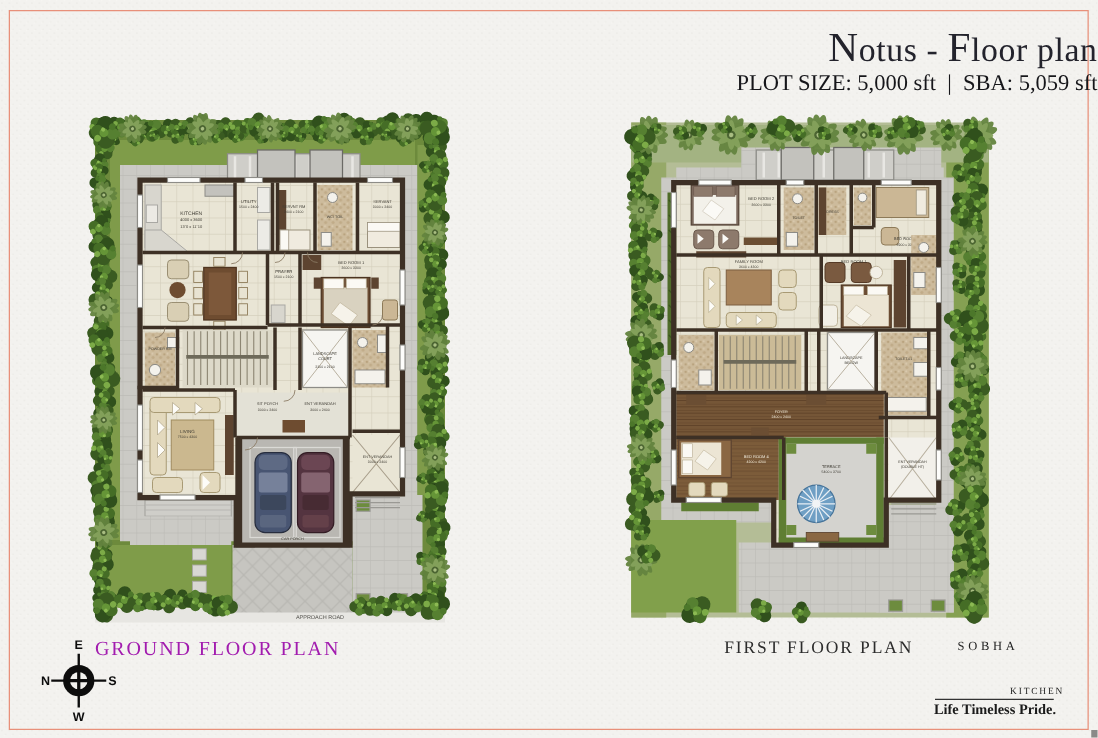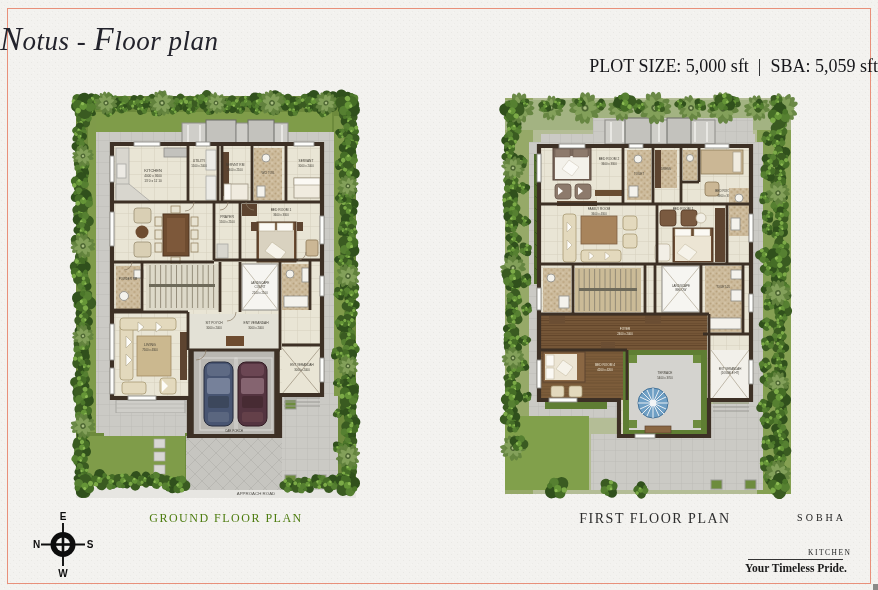--- a/index.html
+++ b/index.html
@@ -18,21 +18,21 @@
 <rect x="3" y="0" width="1" height="1" fill="#f7f6f3"></rect>
 </pattern>
     </defs>
 <rect width="878" height="590" fill="url(#paper)"></rect>
   </svg>
 
 <div class="abs" style="left:7px;top:8px;width:862px;height:574px;border:1px solid #e8907a;"></div>
 
 <div class="abs" style="left:873px;top:584px;width:5px;height:6px;background:#8a8a88;"></div>
 
-<div class="abs" style="left:0;top:21px;width:878px;text-align:left;font-family:'Liberation Serif',serif;font-style:italic;font-size:27px;color:#23232c;letter-spacing:0.5px;"><span style="font-size:33px">N</span>otus - <span style="font-size:33px">F</span>loor plan</div>
+<div class="abs" style="left:0;top:21px;width:878px;text-align:right;font-family:'Liberation Serif',serif;font-size:27px;color:#23232c;letter-spacing:0.5px;"><span style="font-size:33px">N</span>otus - <span style="font-size:33px">F</span>loor plan</div>
 
 <div class="abs" style="left:0;top:56px;width:878px;text-align:right;font-family:'Liberation Serif',serif;font-size:18px;color:#16161a;">PLOT SIZE: 5,000 sft &nbsp;|&nbsp; SBA: 5,059 sft</div>
 
 <svg id="gf" class="abs" style="left:64px;top:84px" width="304" height="426" viewBox="-12 -12 304 426">
     <defs>
 <g id="bsh">
 <circle r="6.4" fill="#264018"></circle>
 <circle cx="3.4" cy="-2.6" r="4.4" fill="#3a5b21"></circle>
 <circle cx="-3.8" cy="2.2" r="4.4" fill="#30501c"></circle>
 <circle cx="1.7" cy="3.6" r="3.6" fill="#456d26"></circle>
@@ -962,21 +962,21 @@
 <use href="#bsh" transform="translate(120,4) scale(1.30) rotate(26)"></use>
 <use href="#bsh" transform="translate(220,4) scale(1.25) rotate(243)"></use>
 
 <use href="#bsh" transform="translate(52,390) scale(1.50) rotate(355)"></use>
 <use href="#bsh" transform="translate(14,345) scale(1.10) rotate(53)"></use>
 
 <use href="#bsh" transform="translate(104,390) scale(1.20) rotate(269)"></use>
 <use href="#bsh" transform="translate(136,392) scale(1.00) rotate(122)"></use>
 </svg>
 
-<div class="abs" style="left:76px;top:511px;width:300px;text-align:center;font-family:'Liberation Serif',serif;font-size:12px;color:#4d7c0f;letter-spacing:1.5px;">GROUND FLOOR PLAN</div>
+<div class="abs" style="left:76px;top:511px;width:300px;font-family:'Liberation Serif',serif;font-size:16px;color:#a21caf;letter-spacing:1.5px;">GROUND FLOOR PLAN</div>
 
 <div class="abs" style="left:505px;top:511px;width:300px;text-align:center;font-family:'Liberation Serif',serif;font-size:14px;color:#2c2c2c;letter-spacing:1.5px;">FIRST FLOOR PLAN</div>
 
 <svg class="abs" style="left:30px;top:508px" width="66" height="70" viewBox="0 0 66 70">
 <g stroke="#0d0d0d" stroke-width="1.9">
 <line x1="33" y1="15" x2="33" y2="58"></line>
 <line x1="11" y1="36.5" x2="55" y2="36.5"></line>
 </g>
 <circle cx="33" cy="36.5" r="12.5" fill="#0d0d0d"></circle>
 <circle cx="33" cy="36.5" r="7" fill="#f3f2ef"></circle>
@@ -986,17 +986,17 @@
 </g>
 <g font-family="Liberation Sans,sans-serif" font-size="10" font-weight="bold" fill="#0d0d0d" text-anchor="middle">
 <text x="33" y="11.5">E</text>
 <text x="33" y="69">W</text>
 <text x="6.5" y="40">N</text>
 <text x="60" y="40">S</text>
 </g>
 </svg>
 
 <div class="abs" style="left:740px;top:505px;width:112px;height:72px;">
- <div class="abs" style="left:26px;top:7px;width:80px;text-align:right;font-family:'Liberation Serif',serif;font-size:10px;letter-spacing:3px;color:#222;">SOBHA</div>
+ <div class="abs" style="left:26px;top:7px;width:80px;text-align:left;font-family:'Liberation Serif',serif;font-size:10px;letter-spacing:3px;color:#222;">SOBHA</div>
  <div class="abs" style="left:68px;top:43px;font-family:'Liberation Serif',serif;font-size:7.5px;letter-spacing:1.5px;color:#222;">KITCHEN</div>
  <div class="abs" style="left:8px;top:54px;width:95px;border-top:1px solid #333;"></div>
- <div class="abs" style="left:0px;top:57px;width:112px;text-align:center;font-family:'Liberation Serif',serif;font-weight:bold;font-size:11.5px;color:#1a1a1a;">Your Timeless Pride.</div>
+ <div class="abs" style="left:0px;top:57px;width:112px;text-align:center;font-family:'Liberation Serif',serif;font-weight:bold;font-size:11.5px;color:#1a1a1a;">Life Timeless Pride.</div>
 </div>
 
 </body></html>

